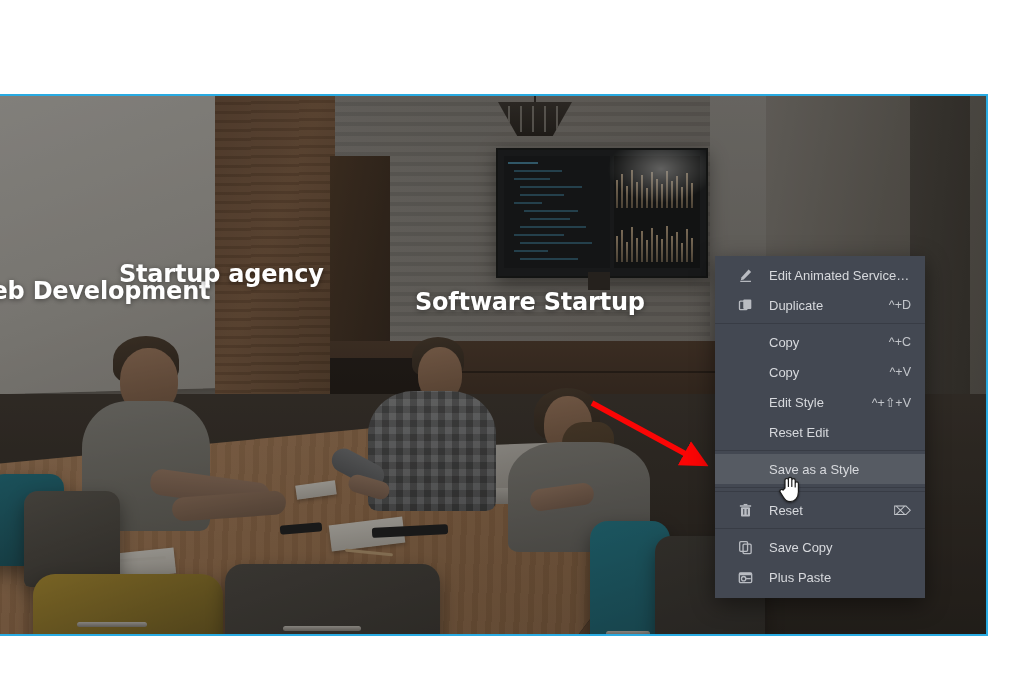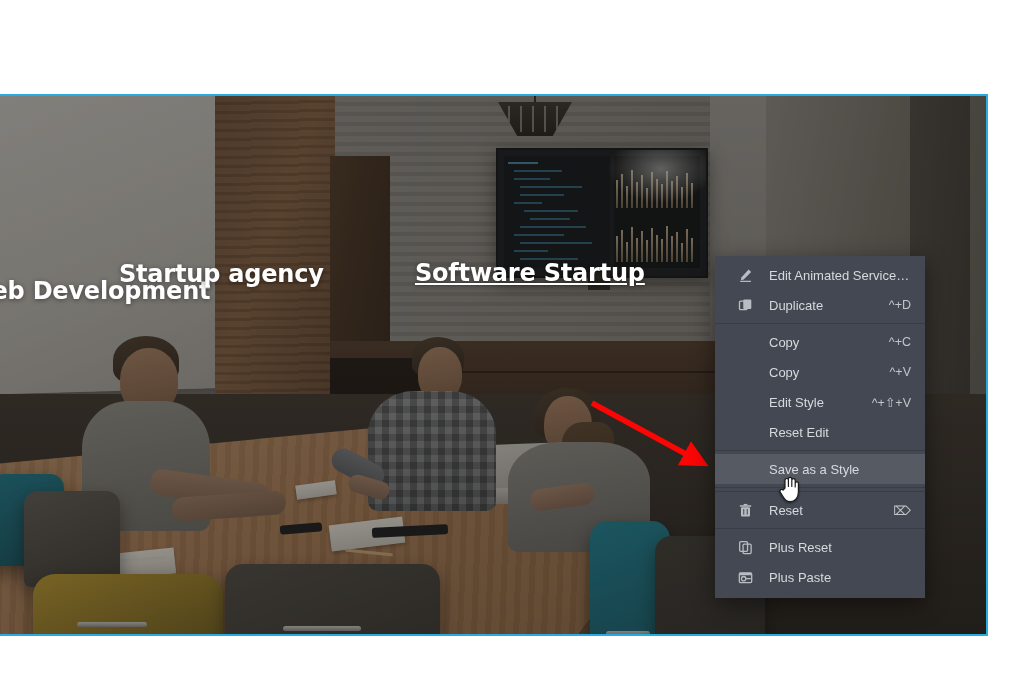--- a/index.html
+++ b/index.html
@@ -234,21 +234,21 @@
     color: #ffffff;
     font-family: "DejaVu Sans", sans-serif;
     font-weight: 700;
     font-size: 24px;
     letter-spacing: -0.2px;
     text-shadow: 0 1px 5px rgba(0,0,0,.45);
     white-space: nowrap;
   }
   .caption-clip { left: -34px; top: 181px; }
   .caption-2 { left: 119px; top: 164px; }
-  .caption-3 { left: 415px; top: 163px; text-decoration: underline; }
+  .caption-3 { left: 415px; top: 192px; }
 
   
   .annotation-arrow {
     position: absolute;
     left: 575px; top: 385px;
     width: 145px; height: 95px;
     pointer-events: none;
   }
 
   
@@ -547,21 +547,21 @@
         <span class="mi-shortcut">⌦</span>
       </div>
       <div class="menu-sep"></div>
       <div class="menu-item" style="color: rgb(215, 217, 221);">
         <span class="mi-icon">
           <svg viewBox="0 0 16 16" width="15" height="15" xmlns="http://www.w3.org/2000/svg">
             <rect x="1.8" y="1.8" width="8.4" height="10.4" rx="1.2" fill="none" stroke="#b9bcc2" stroke-width="1.4"></rect>
             <rect x="5.4" y="4.4" width="8.6" height="10.2" rx="1.2" fill="none" stroke="#b9bcc2" stroke-width="1.4"></rect>
           </svg>
         </span>
-        <span class="mi-label">Plus Reset</span>
+        <span class="mi-label">Save Copy</span>
       </div>
       <div class="menu-item" style="color: rgb(215, 217, 221);">
         <span class="mi-icon">
           <svg viewBox="0 0 16 16" width="15" height="15" xmlns="http://www.w3.org/2000/svg">
             <rect x="1.4" y="3" width="13.2" height="10.4" rx="1.4" fill="none" stroke="#b9bcc2" stroke-width="1.4"></rect>
             <rect x="1.4" y="3" width="13.2" height="2.6" fill="#b9bcc2"></rect>
             <circle cx="6" cy="9.2" r="2.3" fill="none" stroke="#b9bcc2" stroke-width="1.4"></circle>
             <rect x="8.6" y="8.5" width="5" height="1.4" fill="#b9bcc2"></rect>
           </svg>
         </span>

